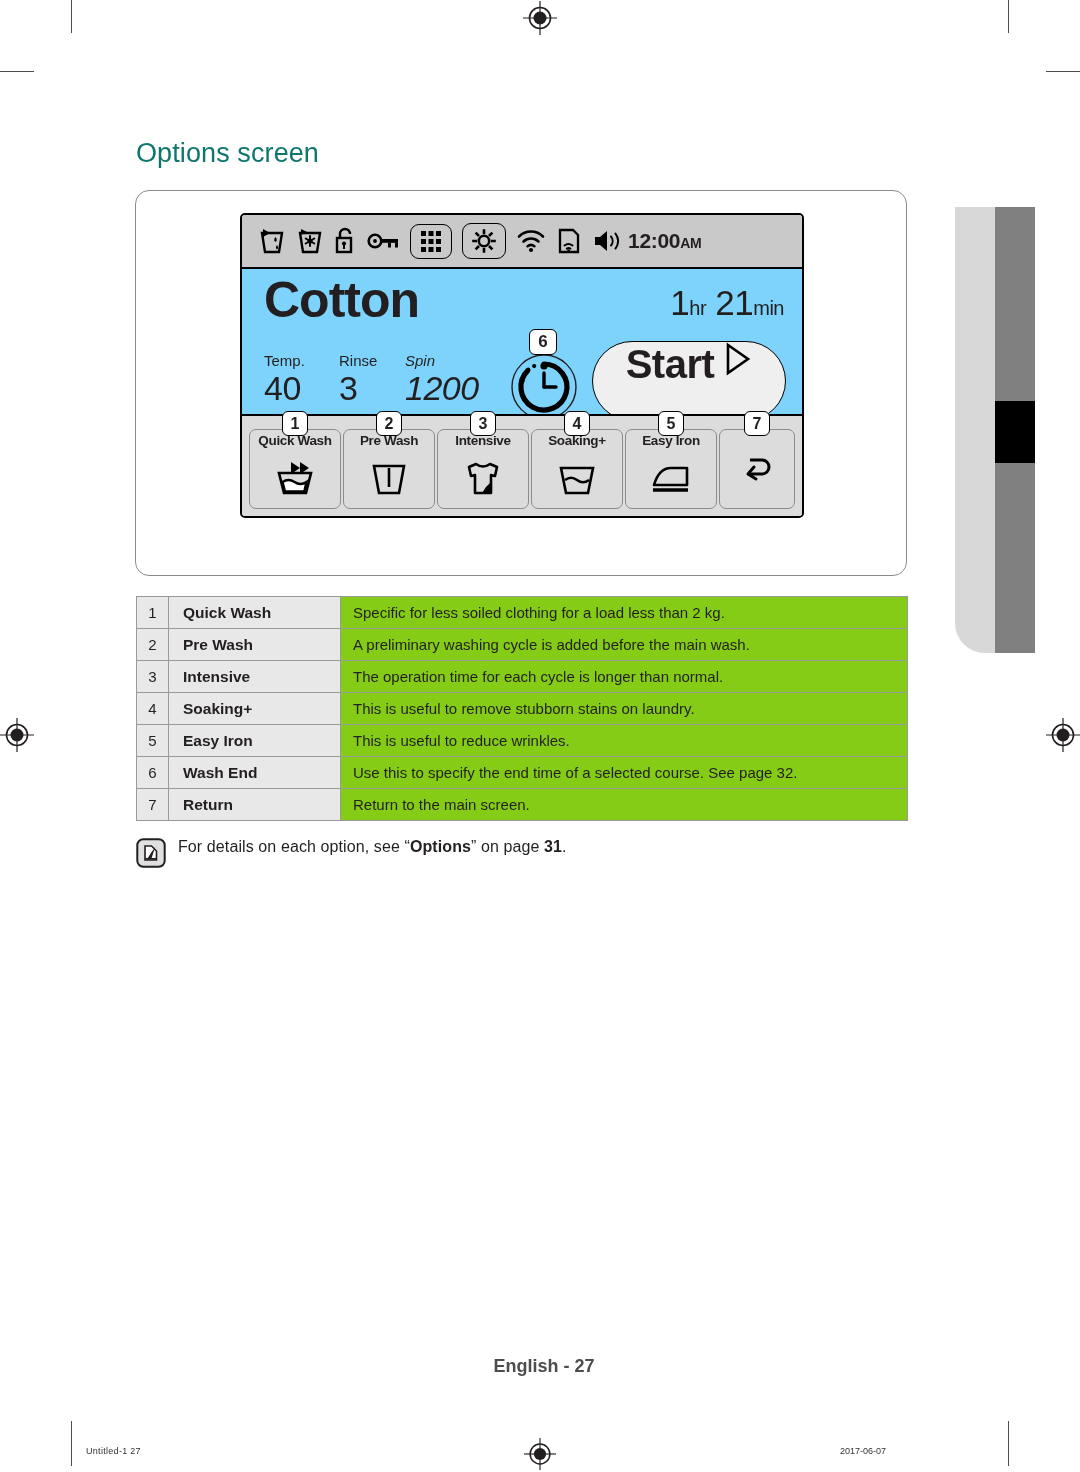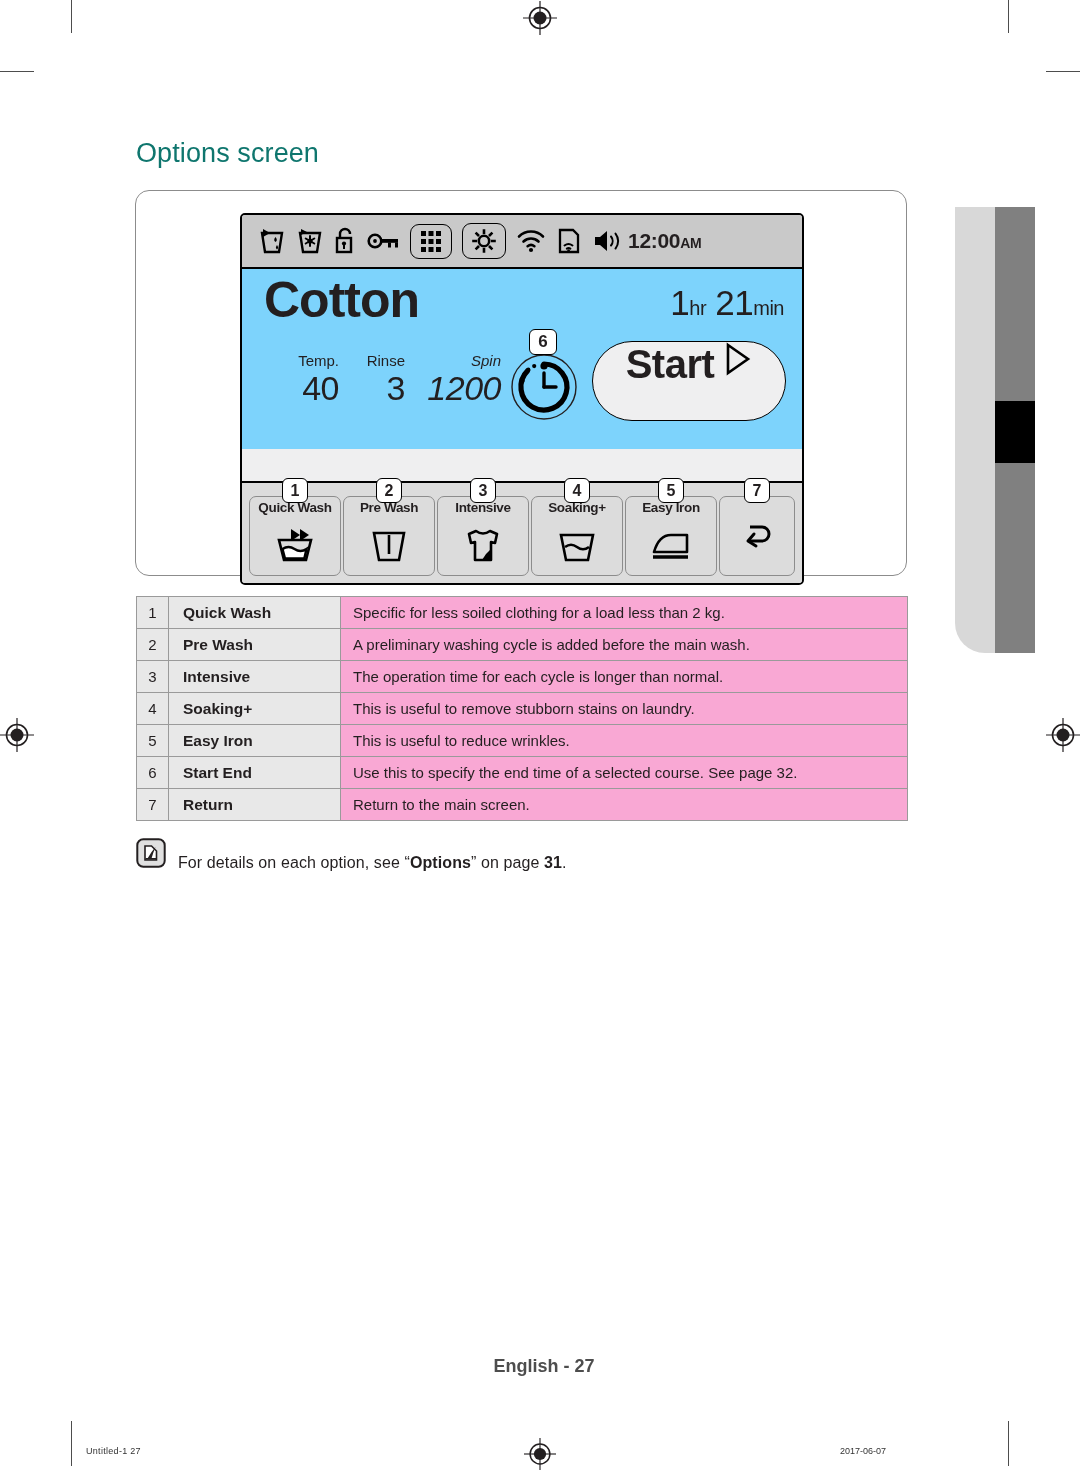--- a/index.html
+++ b/index.html
@@ -71,21 +71,21 @@
     background: #ffffff;
     box-sizing: border-box;
   }
 
   
   #machine-display {
     position: absolute;
     left: 104px;
     top: 22px;
     width: 564px;
-    height: 372px;
+    height: 305px;
     border: 2px solid #000;
     border-radius: 5px;
     background: #efeff0;
     box-sizing: border-box;
     overflow: hidden;
   }
 
   
   #status-bar {
     position: relative;
@@ -150,21 +150,21 @@
   #remaining-time .unit { font-size: 20px; }
 
   #settings-row {
     position: absolute;
     left: 22px;
     top: 84px;
     display: flex;
     align-items: flex-end;
     gap: 0px;
   }
-  .setting { text-align: right; }
+  .setting { text-align: left; }
   .setting .s-label {
     font-size: 15px;
     font-weight: 400;
     line-height: 1.1;
     margin-bottom: 1px;
   }
   .setting .s-value {
     font-size: 34px;
     font-weight: 400;
     line-height: 1.05;
@@ -306,33 +306,33 @@
     font-size: 15px;
   }
   #options-table td.col-name {
     width: 172px;
     background: #e8e8e8;
     font-weight: 700;
     font-size: 15.5px;
     padding-left: 14px;
   }
   #options-table td.col-desc {
-    background: #f9a8d4;
+    background: #84cc16;
     font-size: 15px;
     padding-left: 12px;
   }
   #options-table td.col-desc b { font-weight: 400; }
 
   
   #note-line {
     position: absolute;
     left: 136px;
     top: 838px;
     display: flex;
-    align-items: flex-end;
+    align-items: flex-start;
     gap: 12px;
   }
   #note-line .note-text {
     font-size: 16px;
     letter-spacing: 0.1px;
   }
   #note-line .note-text b { font-weight: 700; }
 
   
   #page-footer {
@@ -666,21 +666,21 @@
       <td class="col-name">Soaking+</td>
       <td class="col-desc">This is useful to remove stubborn stains on laundry.</td>
     </tr>
     <tr>
       <td class="col-num">5</td>
       <td class="col-name">Easy Iron</td>
       <td class="col-desc">This is useful to reduce wrinkles.</td>
     </tr>
     <tr>
       <td class="col-num">6</td>
-      <td class="col-name">Start End</td>
+      <td class="col-name">Wash End</td>
       <td class="col-desc"><span>Use this to specify the end time of a selected course. See page </span><b>32</b><span>.</span></td>
     </tr>
     <tr>
       <td class="col-num">7</td>
       <td class="col-name">Return</td>
       <td class="col-desc">Return to the main screen.</td>
     </tr>
   </tbody>
 </table>
 

